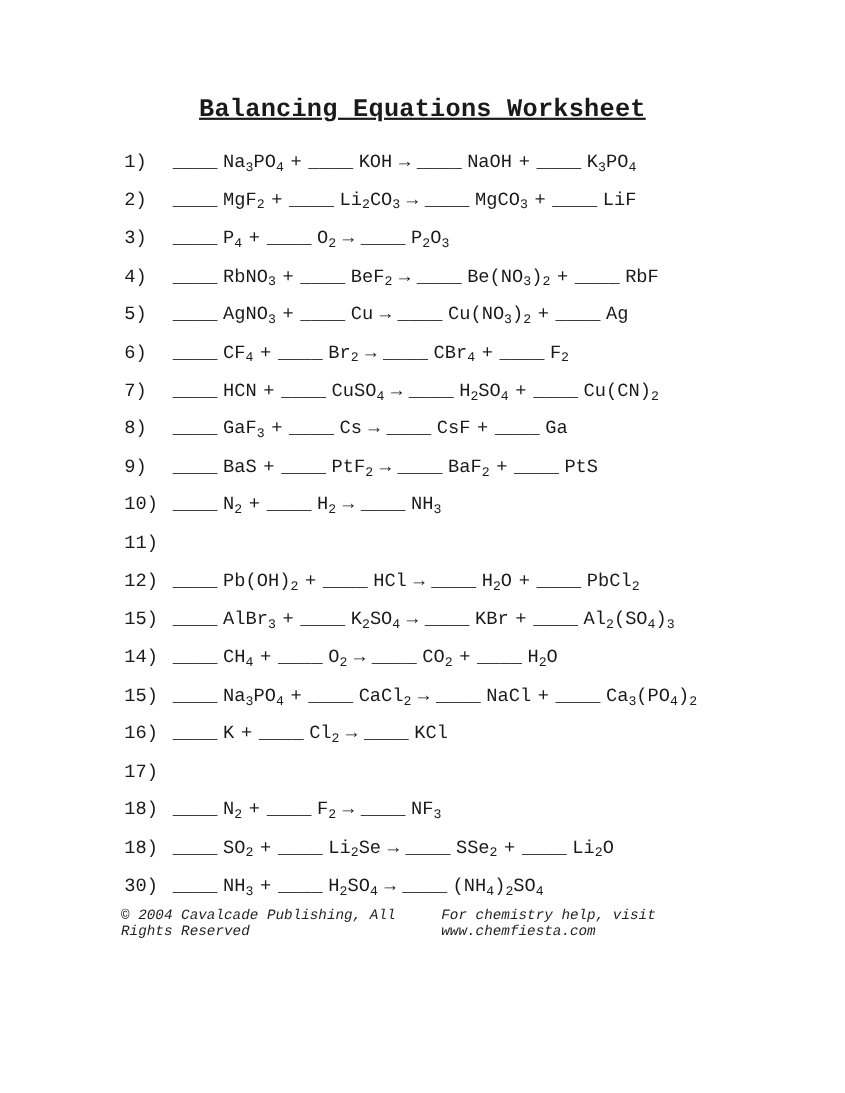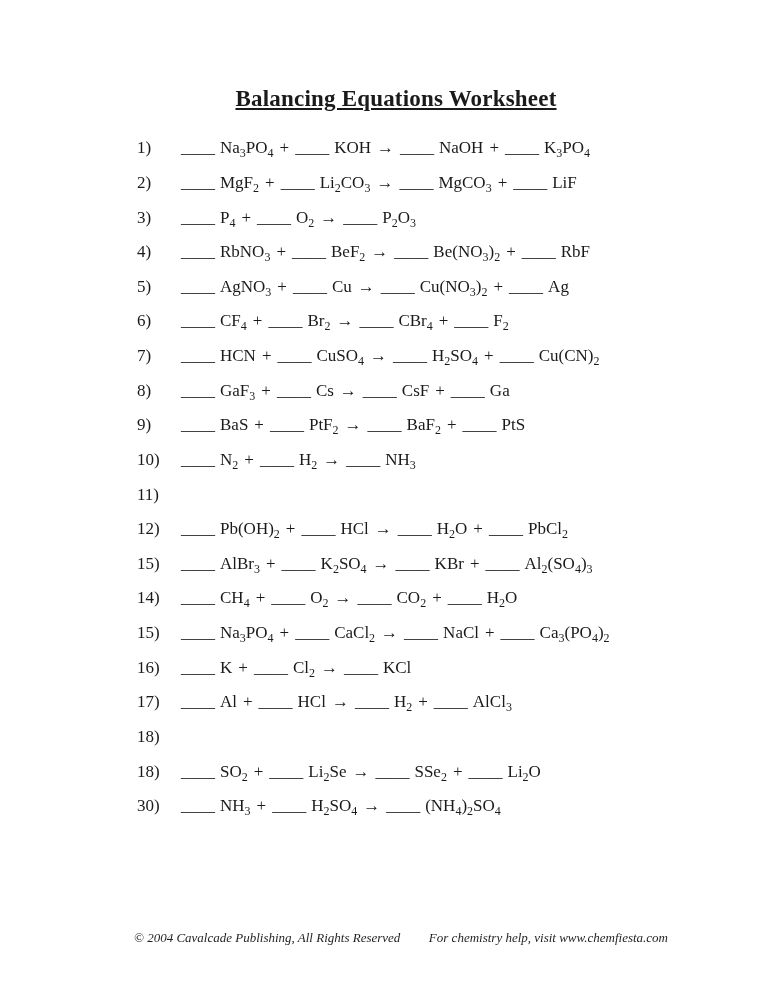--- a/index.html
+++ b/index.html
@@ -6,25 +6,24 @@
     margin: 0;
     padding: 0;
     background: #ffffff;
   }
   .page {
     position: relative;
     width: 768px;
     height: 994px;
     background: #ffffff;
     color: #1a1a1a;
-    font-family: Liberation Serif, serif;
+    font-family: Liberation Mono, monospace;
     box-sizing: border-box;
     padding-top: 85px;
     overflow: hidden;
-    padding-left: 24px;
   }
   .title {
     margin: 0;
     font-size: 23px;
     line-height: 28px;
     font-weight: bold;
     text-decoration: underline;
     text-align: center;
     letter-spacing: 0.2px;
   }
@@ -59,21 +58,20 @@
     font-size: 17px;
   }
   .formula sub {
     font-size: 12px;
     line-height: 0;
     vertical-align: -3.5px;
   }
   .footer {
     display: flex;
     justify-content: space-between;
-    margin-top: 106px;
     padding: 0 100px 0 110px;
     font-size: 13px;
     font-style: italic;
     color: #1f1f1f;
   }
 </style>
 </head>
 <body>
 
 <div class="page">
@@ -138,24 +136,24 @@
       <div class="eq-row">
         <span class="eq-num">15)</span>
         <span class="eq-body"><span class="blank">____</span><span class="formula">Na<sub>3</sub>PO<sub>4</sub></span><span class="op">+</span><span class="blank">____</span><span class="formula">CaCl<sub>2</sub></span><span class="op arrow">→</span><span class="blank">____</span><span class="formula">NaCl</span><span class="op">+</span><span class="blank">____</span><span class="formula">Ca<sub>3</sub>(PO<sub>4</sub>)<sub>2</sub></span></span>
       </div>
       <div class="eq-row">
         <span class="eq-num">16)</span>
         <span class="eq-body"><span class="blank">____</span><span class="formula">K</span><span class="op">+</span><span class="blank">____</span><span class="formula">Cl<sub>2</sub></span><span class="op arrow">→</span><span class="blank">____</span><span class="formula">KCl</span></span>
       </div>
       <div class="eq-row">
         <span class="eq-num">17)</span>
-        <span class="eq-body"><span class="blank">____</span><span class="formula">Al</span><span class="op">+</span><span class="blank">____</span><span class="formula">HCl</span><span class="op arrow">→</span><span class="blank">____</span><span class="formula">H<sub>2</sub></span><span class="op">+</span><span class="blank">____</span><span class="formula">AlCl<sub>3</sub></span></span>
       </div>
       <div class="eq-row">
         <span class="eq-num">18)</span>
+        <span class="eq-body"><span class="blank">____</span><span class="formula">N<sub>2</sub></span><span class="op">+</span><span class="blank">____</span><span class="formula">F<sub>2</sub></span><span class="op arrow">→</span><span class="blank">____</span><span class="formula">NF<sub>3</sub></span></span>
       </div>
       <div class="eq-row">
         <span class="eq-num">18)</span>
         <span class="eq-body"><span class="blank">____</span><span class="formula">SO<sub>2</sub></span><span class="op">+</span><span class="blank">____</span><span class="formula">Li<sub>2</sub>Se</span><span class="op arrow">→</span><span class="blank">____</span><span class="formula">SSe<sub>2</sub></span><span class="op">+</span><span class="blank">____</span><span class="formula">Li<sub>2</sub>O</span></span>
       </div>
       <div class="eq-row">
         <span class="eq-num">30)</span>
         <span class="eq-body"><span class="blank">____</span><span class="formula">NH<sub>3</sub></span><span class="op">+</span><span class="blank">____</span><span class="formula">H<sub>2</sub>SO<sub>4</sub></span><span class="op arrow">→</span><span class="blank">____</span><span class="formula">(NH<sub>4</sub>)<sub>2</sub>SO<sub>4</sub></span></span>
       </div>
     </div>

